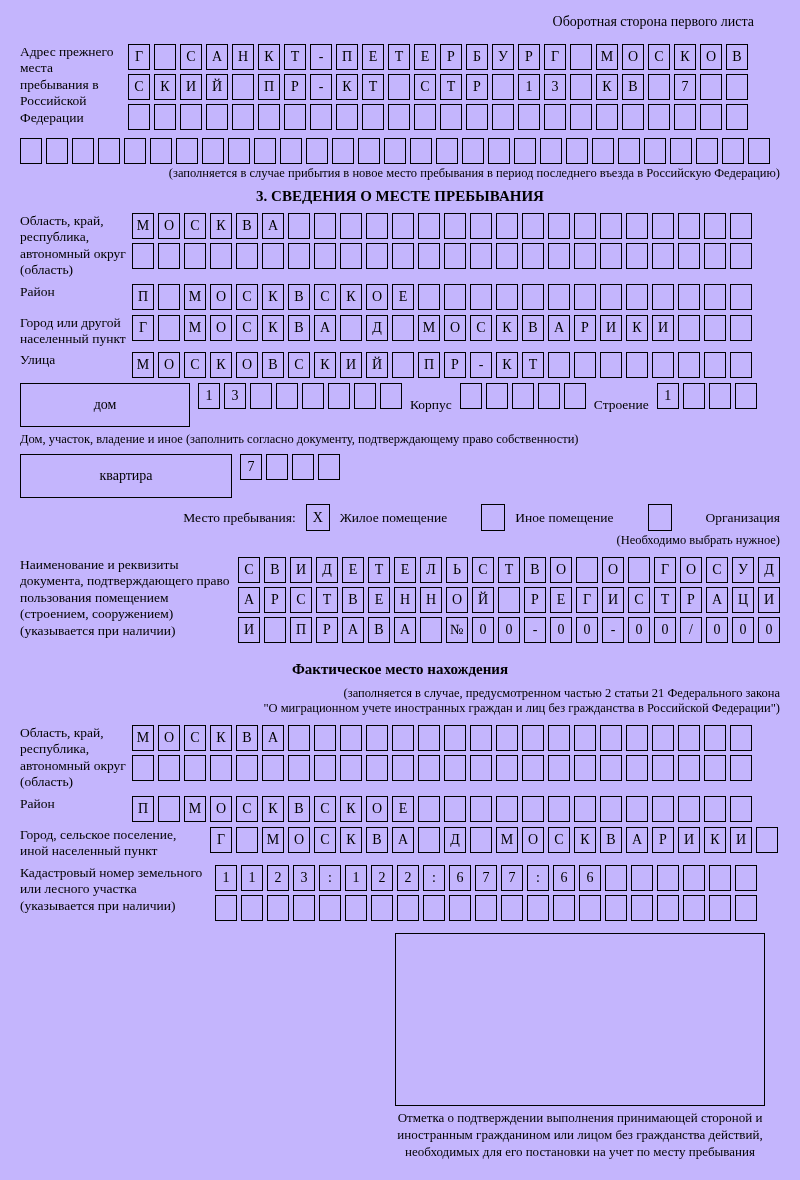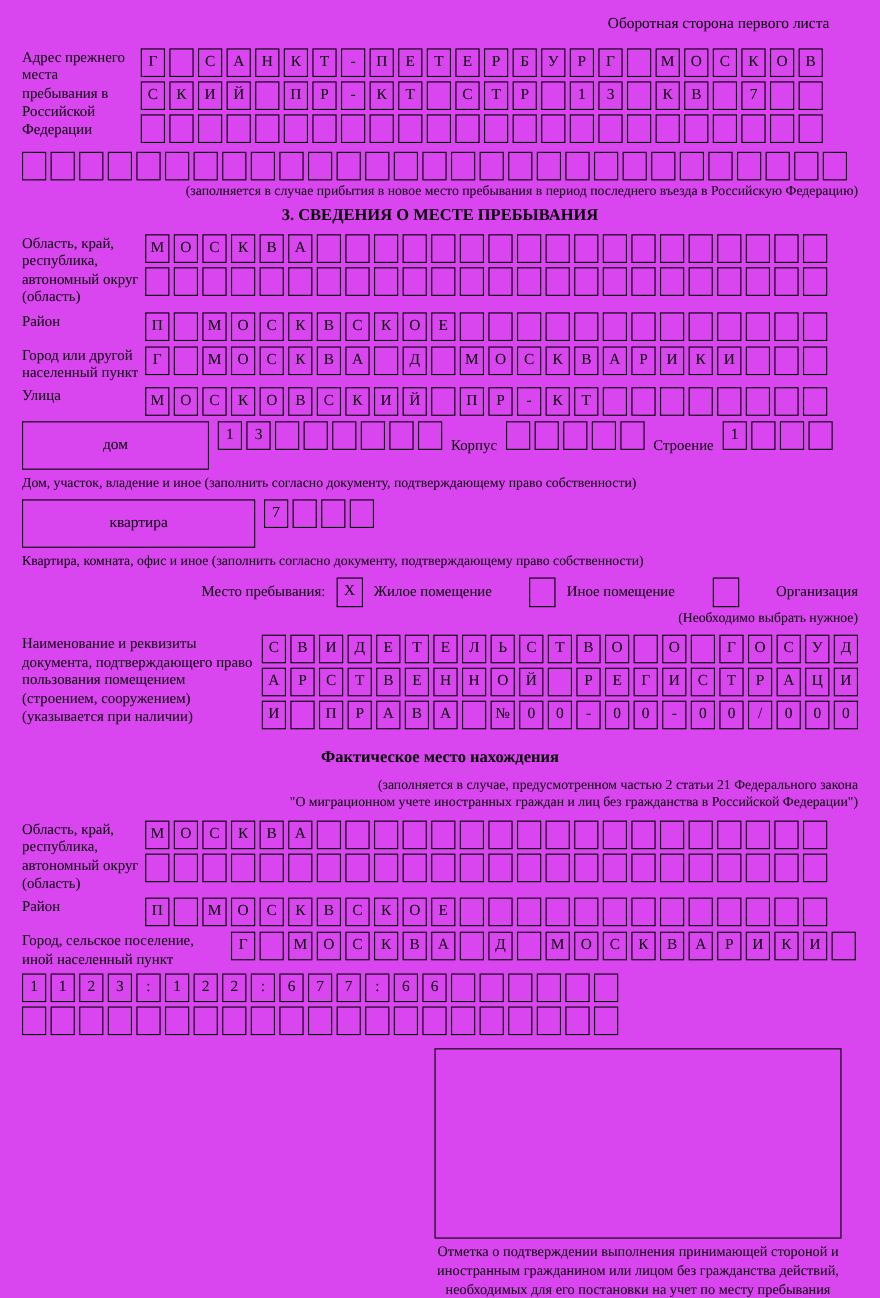--- a/index.html
+++ b/index.html
@@ -1,18 +1,18 @@
 <!DOCTYPE html>
 <html><head>
 <meta charset="utf-8">
 <style>
   * { box-sizing: border-box; margin: 0; padding: 0; }
   html,body { background:#fff; }
   .page {
-    width: 800px; height: 1180px; background: #d946ef; color:#000;
+    width: 800px; height: 1180px; background: #c4b5fd; color:#000;
     font-family: "Liberation Serif", "DejaVu Serif", serif;
     padding: 14px 20px 0 20px; overflow: hidden; position: relative;
   }
   .note { text-align: right; font-size: 14px; padding-right: 26px; margin-bottom: 14px; }
   .frow { display: flex; align-items: flex-start; }
   .flabel { font-size: 13.5px; line-height: 1.22; padding-right: 6px; flex: 0 0 auto; }
   .rows > .cellrow { margin-bottom: 4px; }
   .cellrow { display: flex; gap: 4px; }
   .cell {
     width: 22px; height: 26px; border: 1.5px solid #000; flex: 0 0 auto;
@@ -354,21 +354,20 @@
     <div class="frow fgroup">
       <div class="typebox" style="width:212px">квартира</div>
       <div style="width:8px"></div>
       <div class="cellrow">
           <div class="cell">7</div>
           <div class="cell"></div>
           <div class="cell"></div>
           <div class="cell"></div>
         </div>
     </div>
-    <div class="caption mb6">Квартира, комната, офис и иное (заполнить согласно документу, подтверждающему право собственности)</div>
 
     <div class="stay-row">
       <span>Место пребывания:</span>
       <span class="gap-s"></span>
       <div class="checkbox">X</div>
       <span class="gap-s"></span>
       <span>Жилое помещение</span>
       <span class="gap-l"></span>
       <div class="checkbox"></div>
       <span class="gap-s"></span>
@@ -571,20 +570,21 @@
           <div class="cell">А</div>
           <div class="cell">Р</div>
           <div class="cell">И</div>
           <div class="cell">К</div>
           <div class="cell">И</div>
           <div class="cell"></div>
         </div>
     </div>
 
     <div class="frow fgroup">
+      <div class="flabel w-cad">Кадастровый номер земельного или лесного участка (указывается при наличии)</div>
       <div class="rows">
         <div class="cellrow">
             <div class="cell">1</div>
             <div class="cell">1</div>
             <div class="cell">2</div>
             <div class="cell">3</div>
             <div class="cell">:</div>
             <div class="cell">1</div>
             <div class="cell">2</div>
             <div class="cell">2</div>

